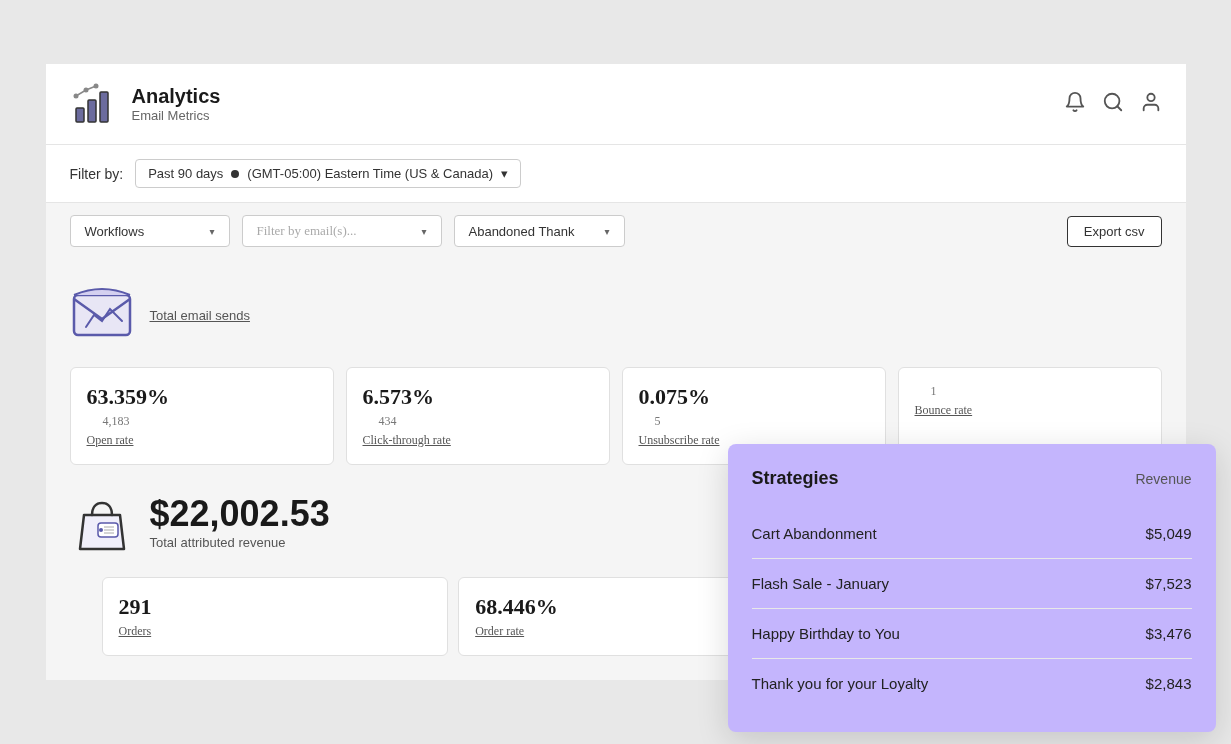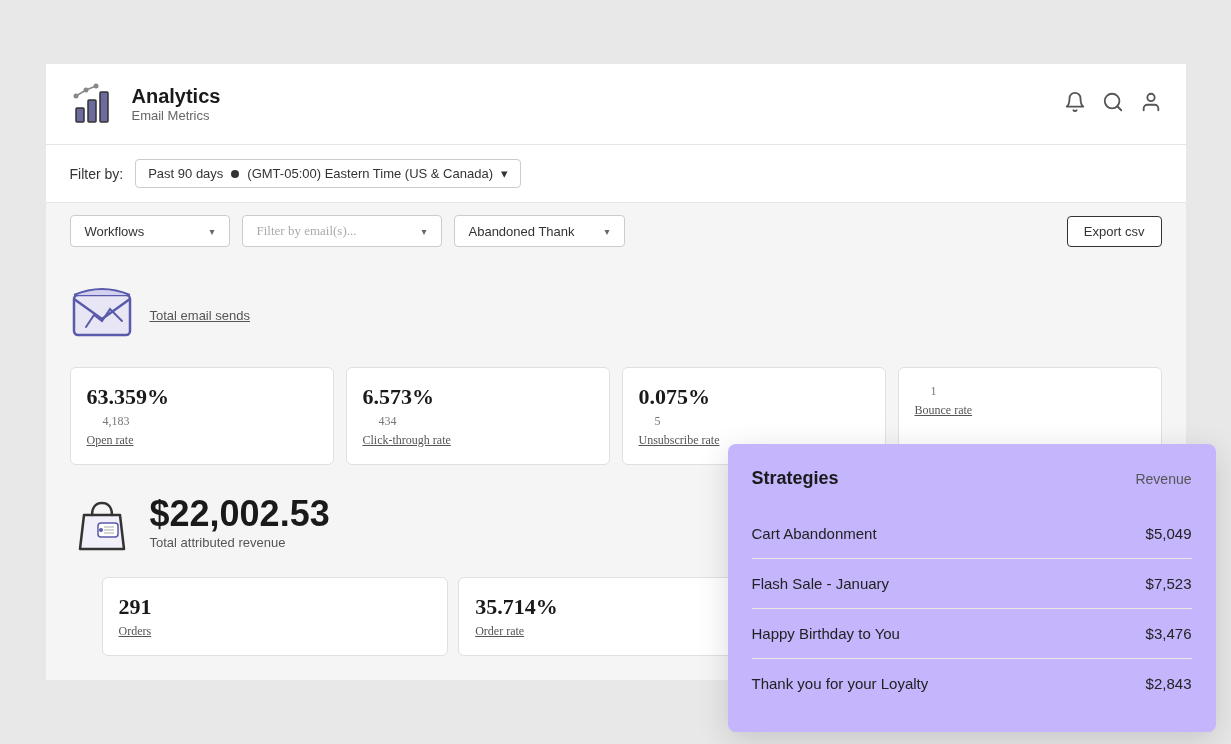--- a/index.html
+++ b/index.html
@@ -397,21 +397,21 @@
         <div class="revenue-label">Total attributed revenue</div>
       </div>
     </div>
 
     <div class="revenue-metrics-grid">
       <div class="metric-card">
         <div class="metric-pct">291</div>
         <div class="metric-label">Orders</div>
       </div>
       <div class="metric-card">
-        <div class="metric-pct">35.714%</div>
+        <div class="metric-pct">68.446%</div>
         <div class="metric-label">Order rate</div>
       </div>
       <div class="metric-card">
         <div class="metric-pct">$3.33</div>
         <div class="metric-label">Revenue per person</div>
       </div>
     </div>
   </div>
 
   <div class="strategies-panel">

